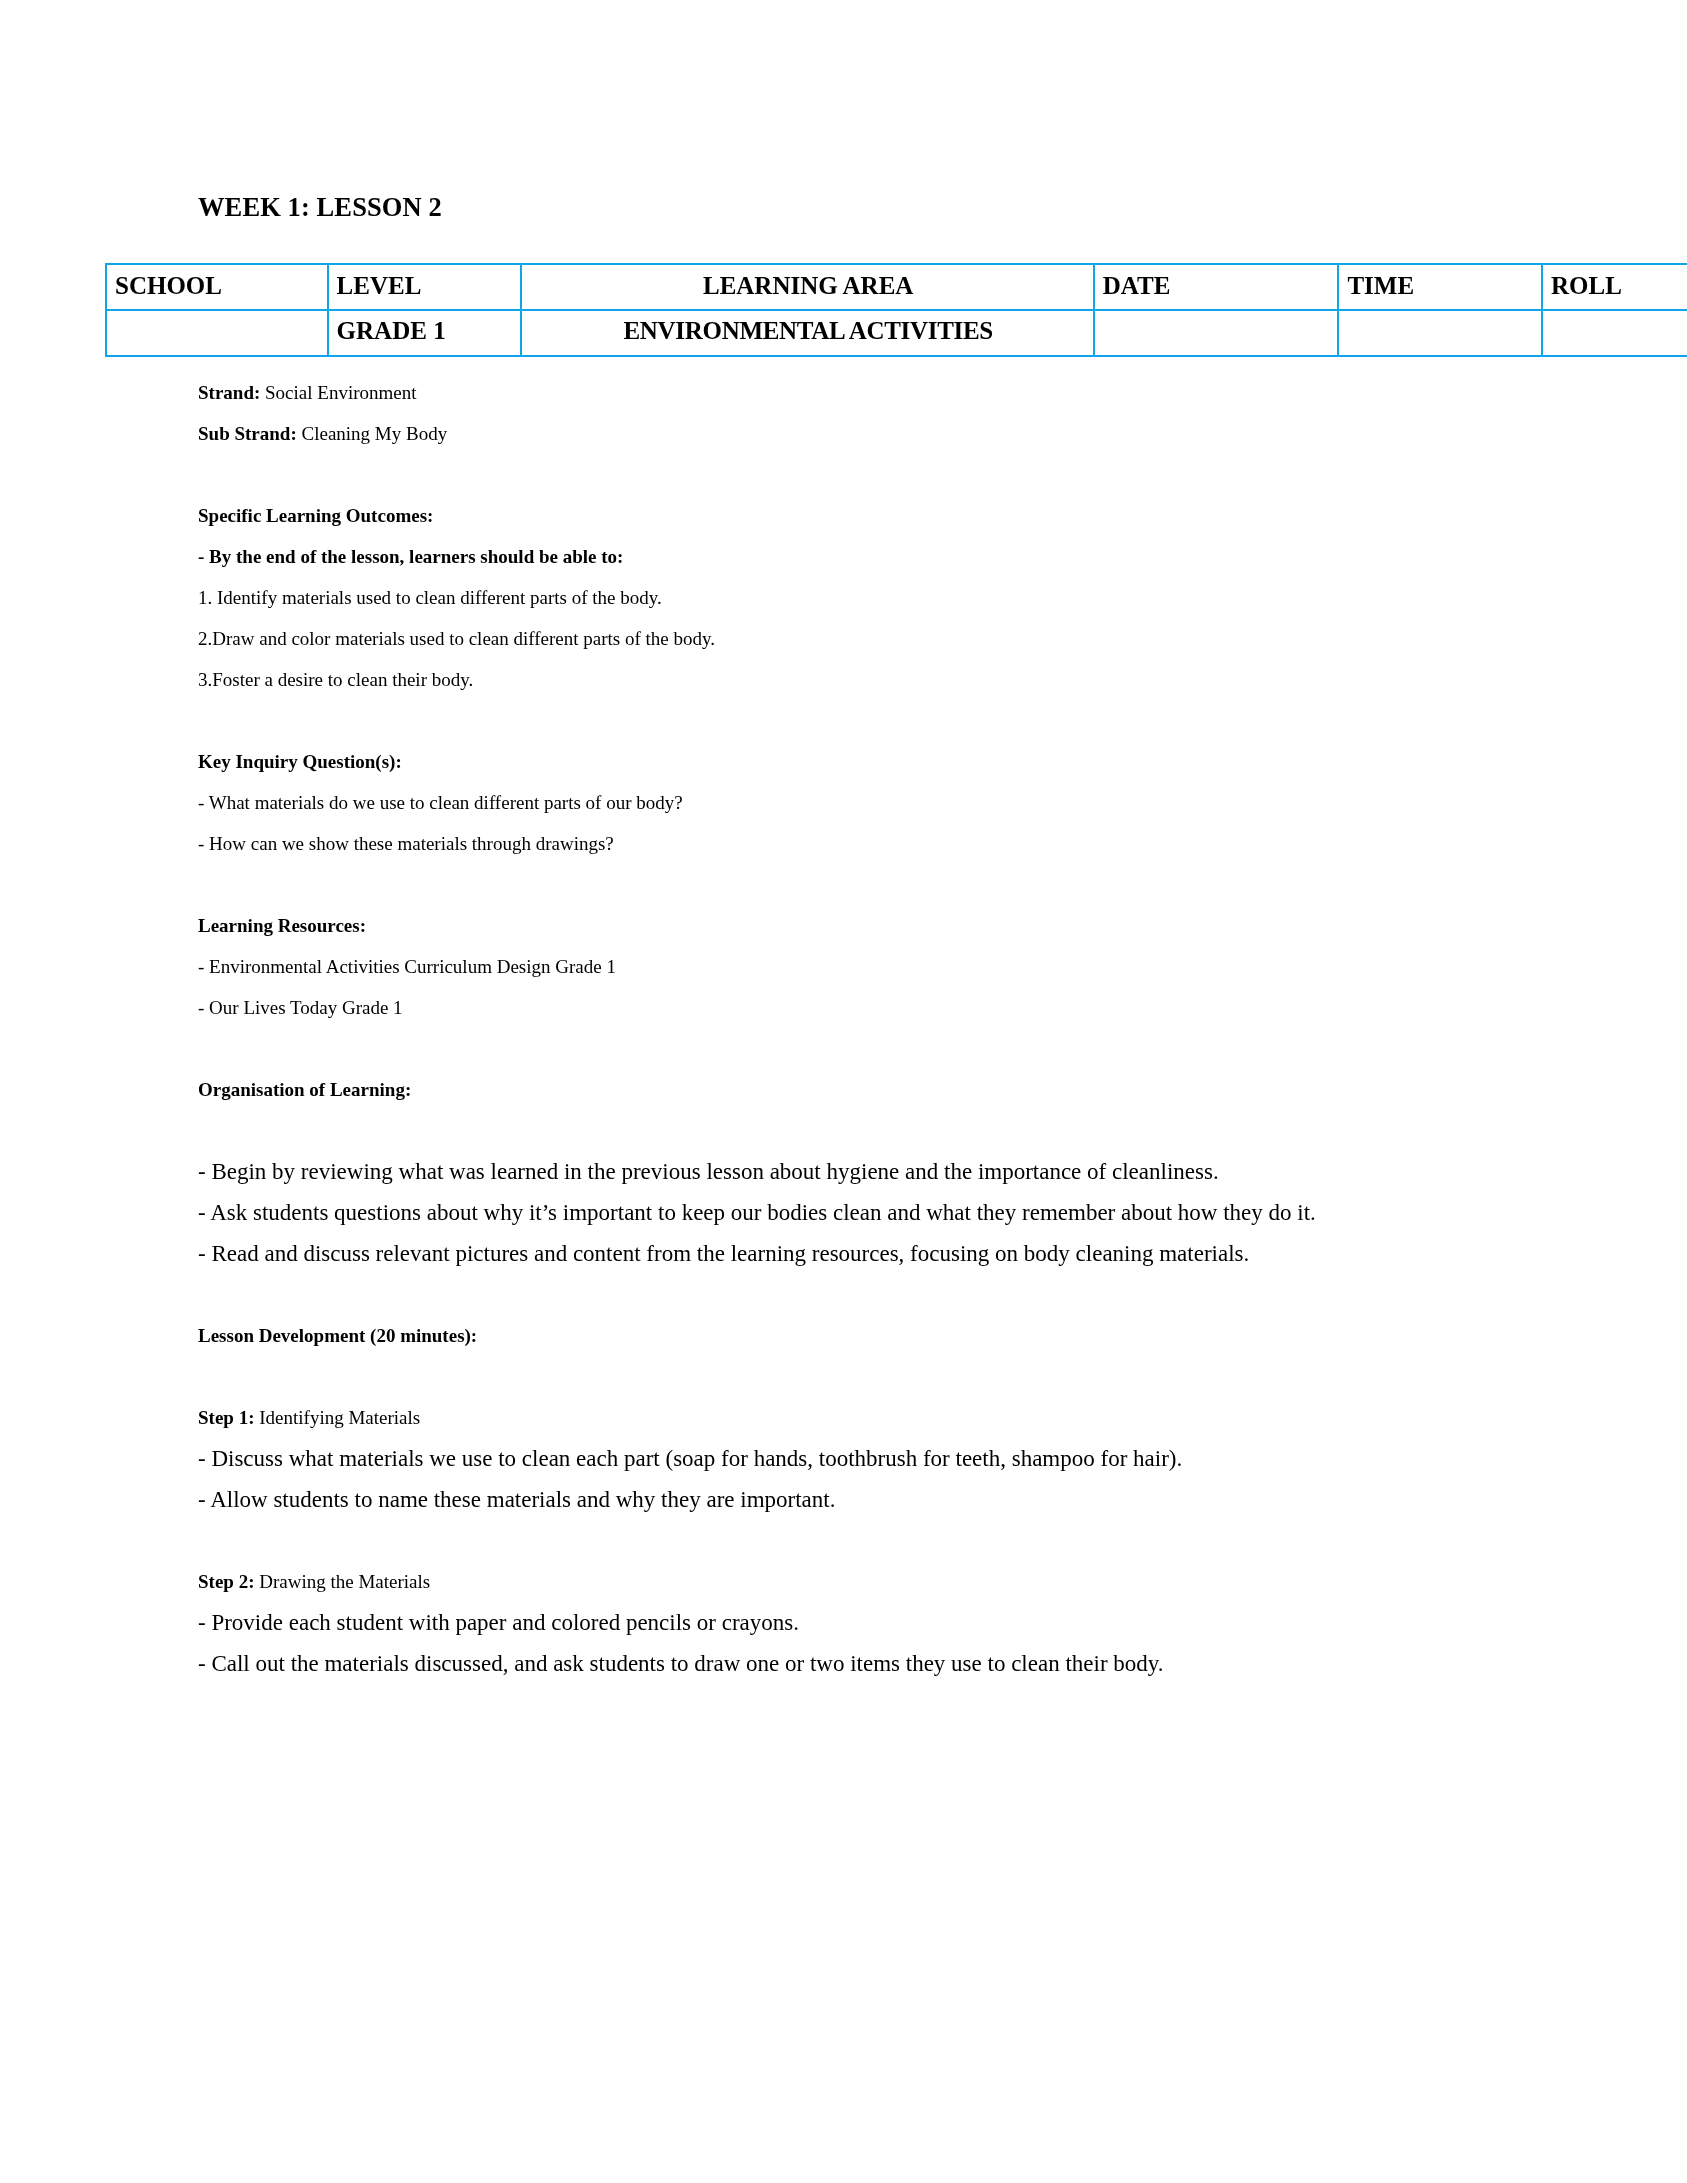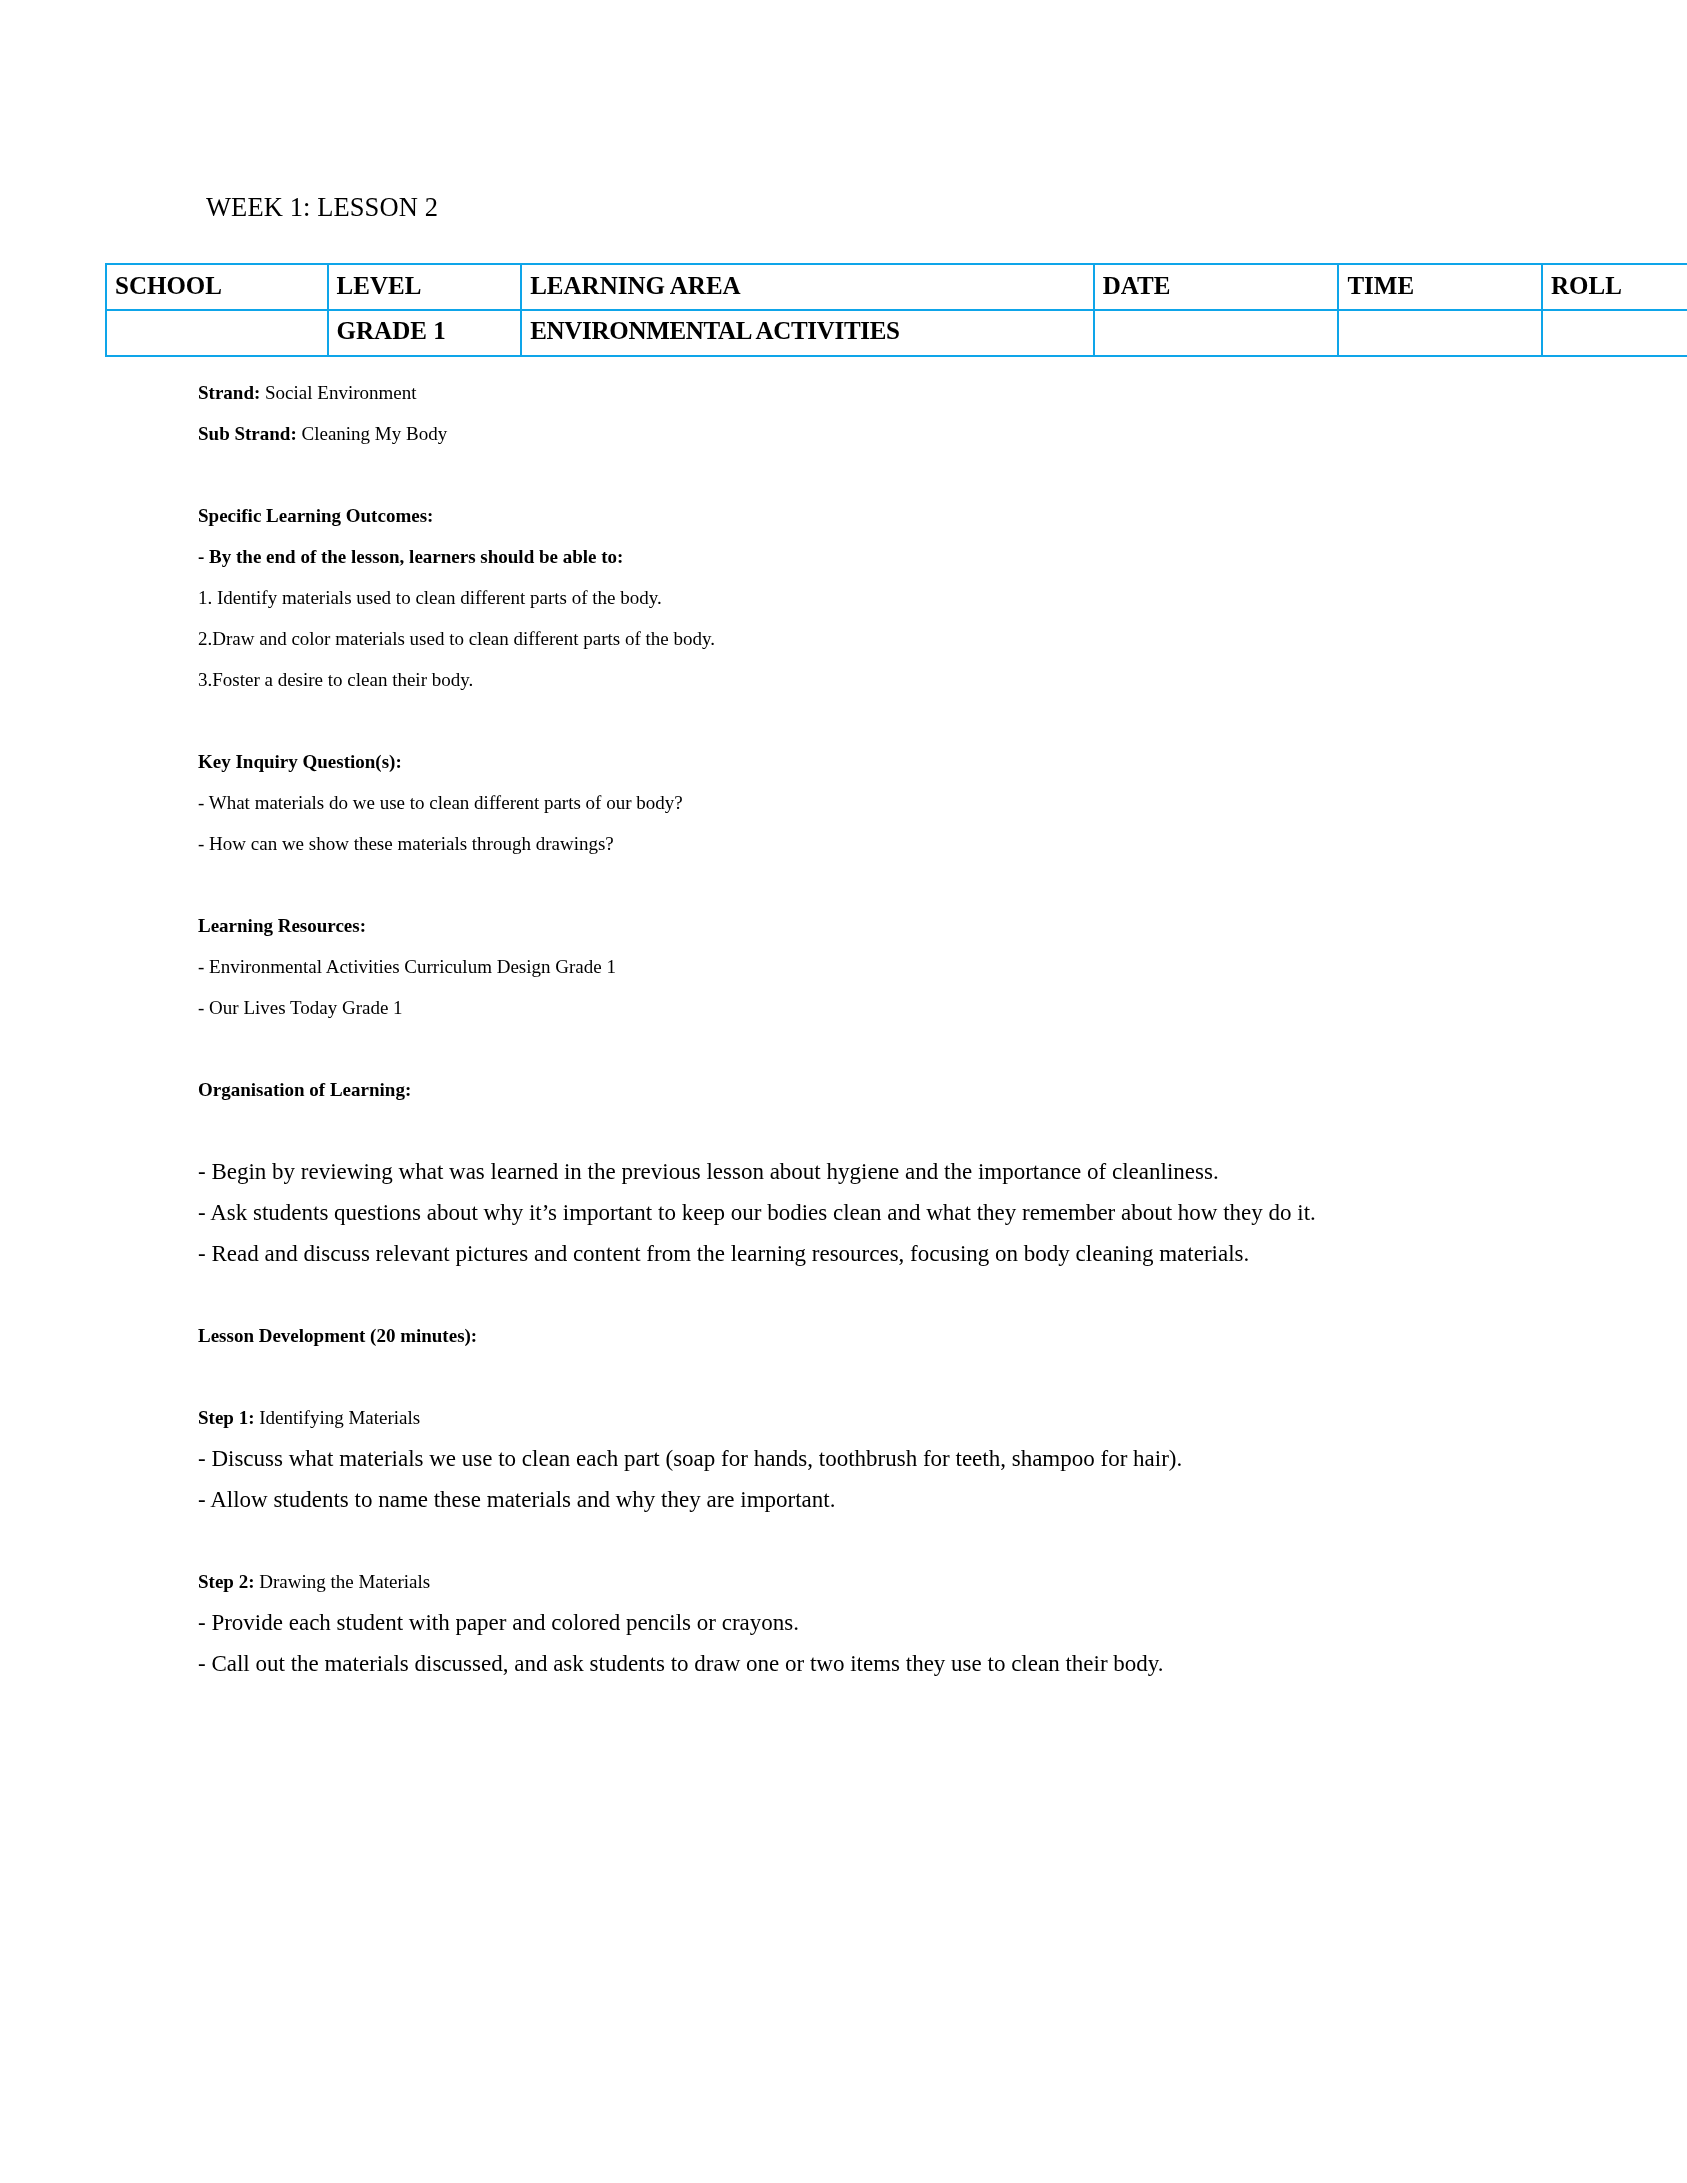--- a/index.html
+++ b/index.html
@@ -26,23 +26,23 @@
   .content {
     position: absolute;
     left: 198px;
     top: 192px;
     width: 1317px;
   }
 
   
   .doc-title {
     font-size: 26.5px;
-    font-weight: normal;
+    font-weight: bold;
     line-height: 1.15;
-    margin: 0 0 29px 8px;
+    margin: 0 0 29px 0;
     letter-spacing: 0.1px;
   }
 
   
   .info-table-wrap {
     position: absolute;
     left: 105px;
     top: 263px;
     width: 1419px;
   }
@@ -56,21 +56,21 @@
   table.info-table td {
     border: 2px solid #0ea5e9;
     padding: 2.6px 6.6px 5.3px 8px;
     height: 36px;
     vertical-align: middle;
     white-space: nowrap;
     overflow: hidden;
   }
   .col-school  { width: 205px; }
   .col-level   { width: 177px; }
-  .col-area    { width: 556px; }
+  .col-area    { width: 556px; text-align: center; }
   .col-date    { width: 228px; margin-top: 17px; }
   .col-time    { width: 187px; }
   .col-roll    { width: 198px; }
 
   .tight { letter-spacing: -0.3px; }
 
   
   .body-block {
     position: absolute;
     left: 198px;

